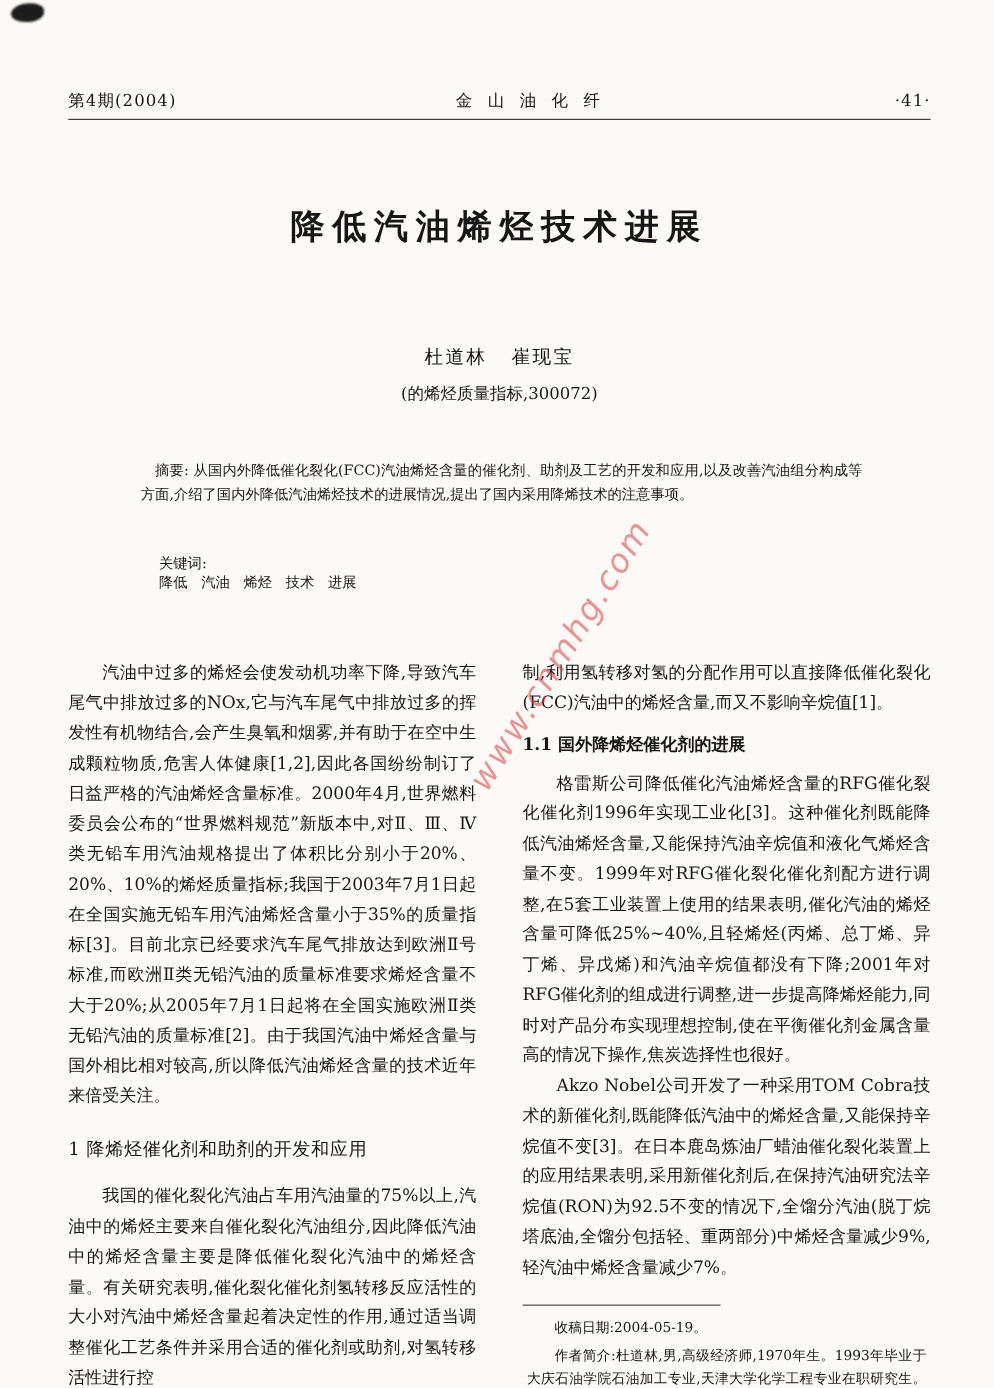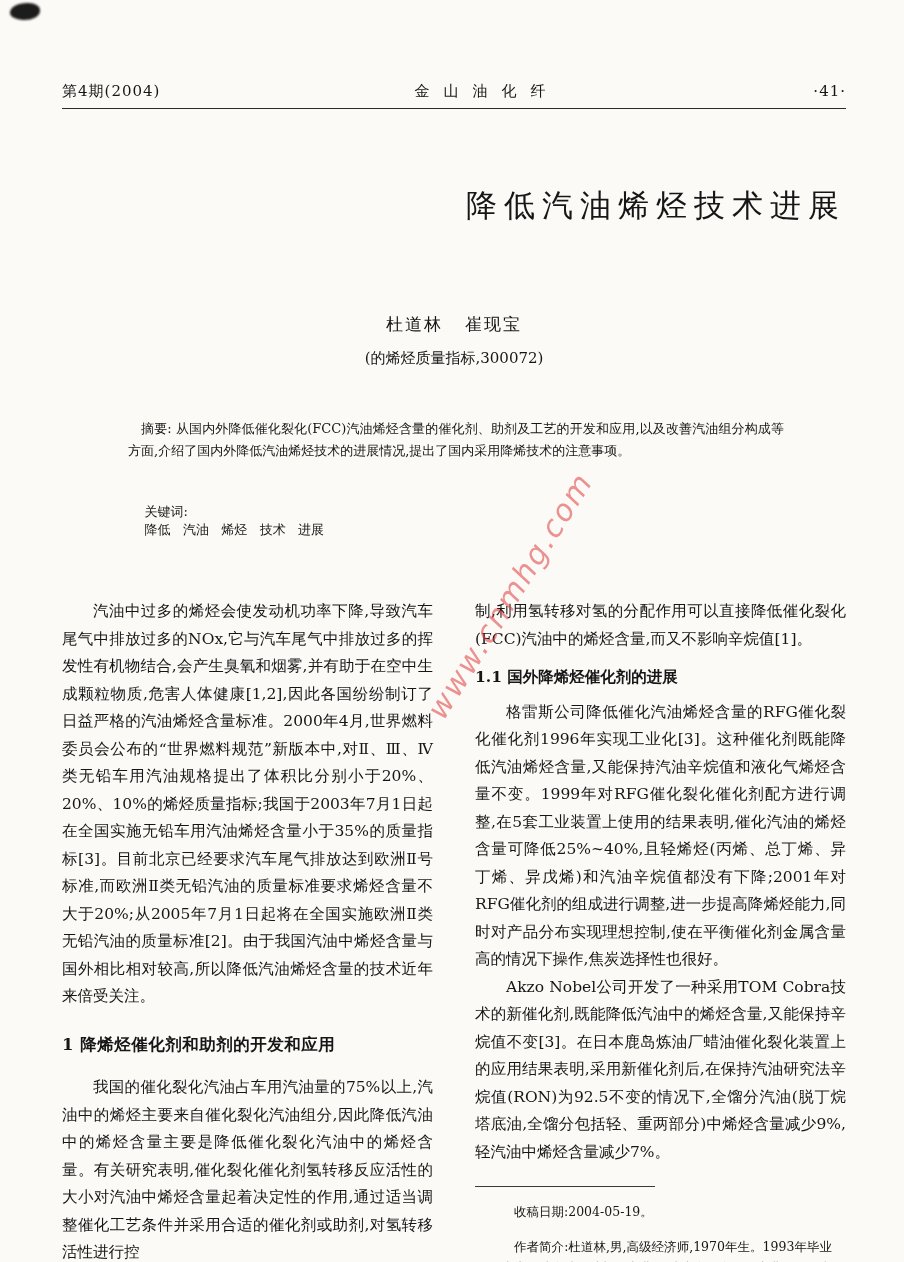--- a/index.html
+++ b/index.html
@@ -37,23 +37,23 @@
     font-size: 15px;
     letter-spacing: 1px;
   }
   .journal-name { letter-spacing: 14px; }
   .header-rule {
     border-bottom: 1.6px solid #2b2b2b;
     margin-top: 7px;
   }
   .title {
     margin: 76px 0 0 0;
-    text-align: right;
+    text-align: center;
     font-size: 31px;
-    font-weight: normal;
+    font-weight: bold;
     letter-spacing: 7px;
   }
   .authors {
     margin-top: 86px;
     text-align: center;
     font-size: 17px;
     letter-spacing: 2px;
     white-space: pre-wrap;
   }
   .affiliation {
@@ -80,40 +80,40 @@
     margin-top: 44px;
     font-size: 15.5px;
     line-height: 27.5px;
     text-align: justify;
   }
   .col { width: 50%; }
   .col p { margin: 0; }
   p.indent { text-indent: 2em; }
   .section-h1 {
     font-size: 16.5px;
-    font-weight: bold;
+    font-weight: normal;
     letter-spacing: 0.5px;
     margin: 20px 0 16px 0;
   }
   .section-h2 {
     font-size: 15.5px;
     font-weight: bold;
     margin: 10px 0 8px 0;
   }
   .footnote {
     margin-top: 20px;
     font-size: 12.5px;
     line-height: 21px;
   }
   .footnote-rule {
     width: 180px;
     border-top: 1.2px solid #3a3a3a;
     margin-bottom: 9px;
   }
-  .footnote p { margin: 14px; text-indent: 2em; text-align: justify; }
+  .footnote p { margin: 4px; text-indent: 2em; text-align: justify; }
   .watermark {
     position: absolute;
     left: 368px;
     top: 578px;
     transform: rotate(-58deg);
     transform-origin: center;
     color: rgba(222, 58, 58, 0.55);
     font-size: 30px;
     font-family: "DejaVu Sans", sans-serif;
     letter-spacing: 2px;

